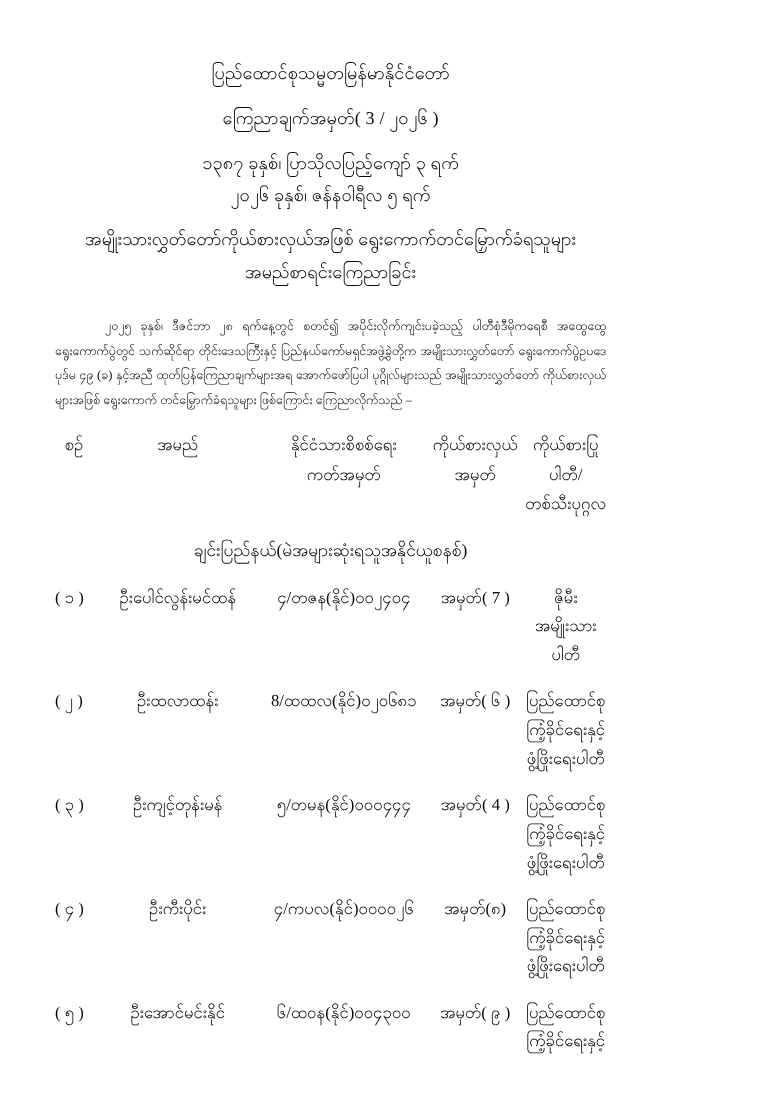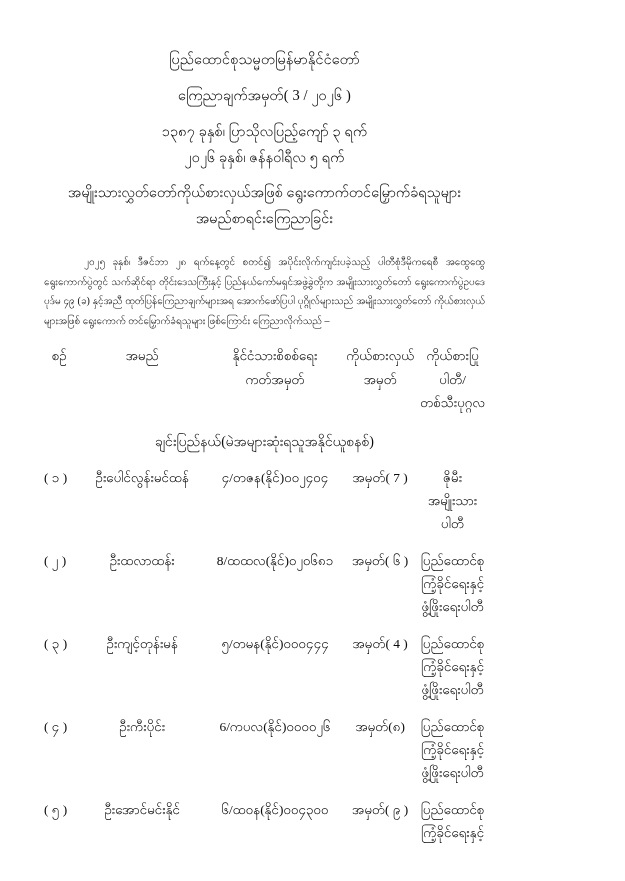--- a/index.html
+++ b/index.html
@@ -143,21 +143,21 @@
         <tr class="data-row">
           <td class="col-no">( ၃ )</td>
           <td class="col-name">ဦးကျင့်တုန်းမန်</td>
           <td class="col-nrc">၅/တမန(နိုင်)၀၀၀၄၄၄</td>
           <td class="col-cand">အမှတ်( 4 )</td>
           <td class="col-party"><span>ပြည်ထောင်စုကြံ့ခိုင်ရေးနှင့်</span><span class="party-l2">ဖွံ့ဖြိုးရေးပါတီ</span></td>
         </tr>
         <tr class="data-row">
           <td class="col-no">( ၄ )</td>
           <td class="col-name">ဦးကီးပိုင်း</td>
-          <td class="col-nrc">6/ကပလ(နိုင်)၀၀၀၀၂၆</td>
+          <td class="col-nrc">၄/ကပလ(နိုင်)၀၀၀၀၂၆</td>
           <td class="col-cand">အမှတ်(၈)</td>
           <td class="col-party"><span>ပြည်ထောင်စုကြံ့ခိုင်ရေးနှင့်</span><span class="party-l2">ဖွံ့ဖြိုးရေးပါတီ</span></td>
         </tr>
         <tr class="data-row">
           <td class="col-no">( ၅ )</td>
           <td class="col-name">ဦးအောင်မင်းနိုင်</td>
           <td class="col-nrc">၆/ထဝန(နိုင်)၀၀၄၃၀၀</td>
           <td class="col-cand">အမှတ်( ၉ )</td>
           <td class="col-party"><span>ပြည်ထောင်စုကြံ့ခိုင်ရေးနှင့်</span></td>
         </tr>

